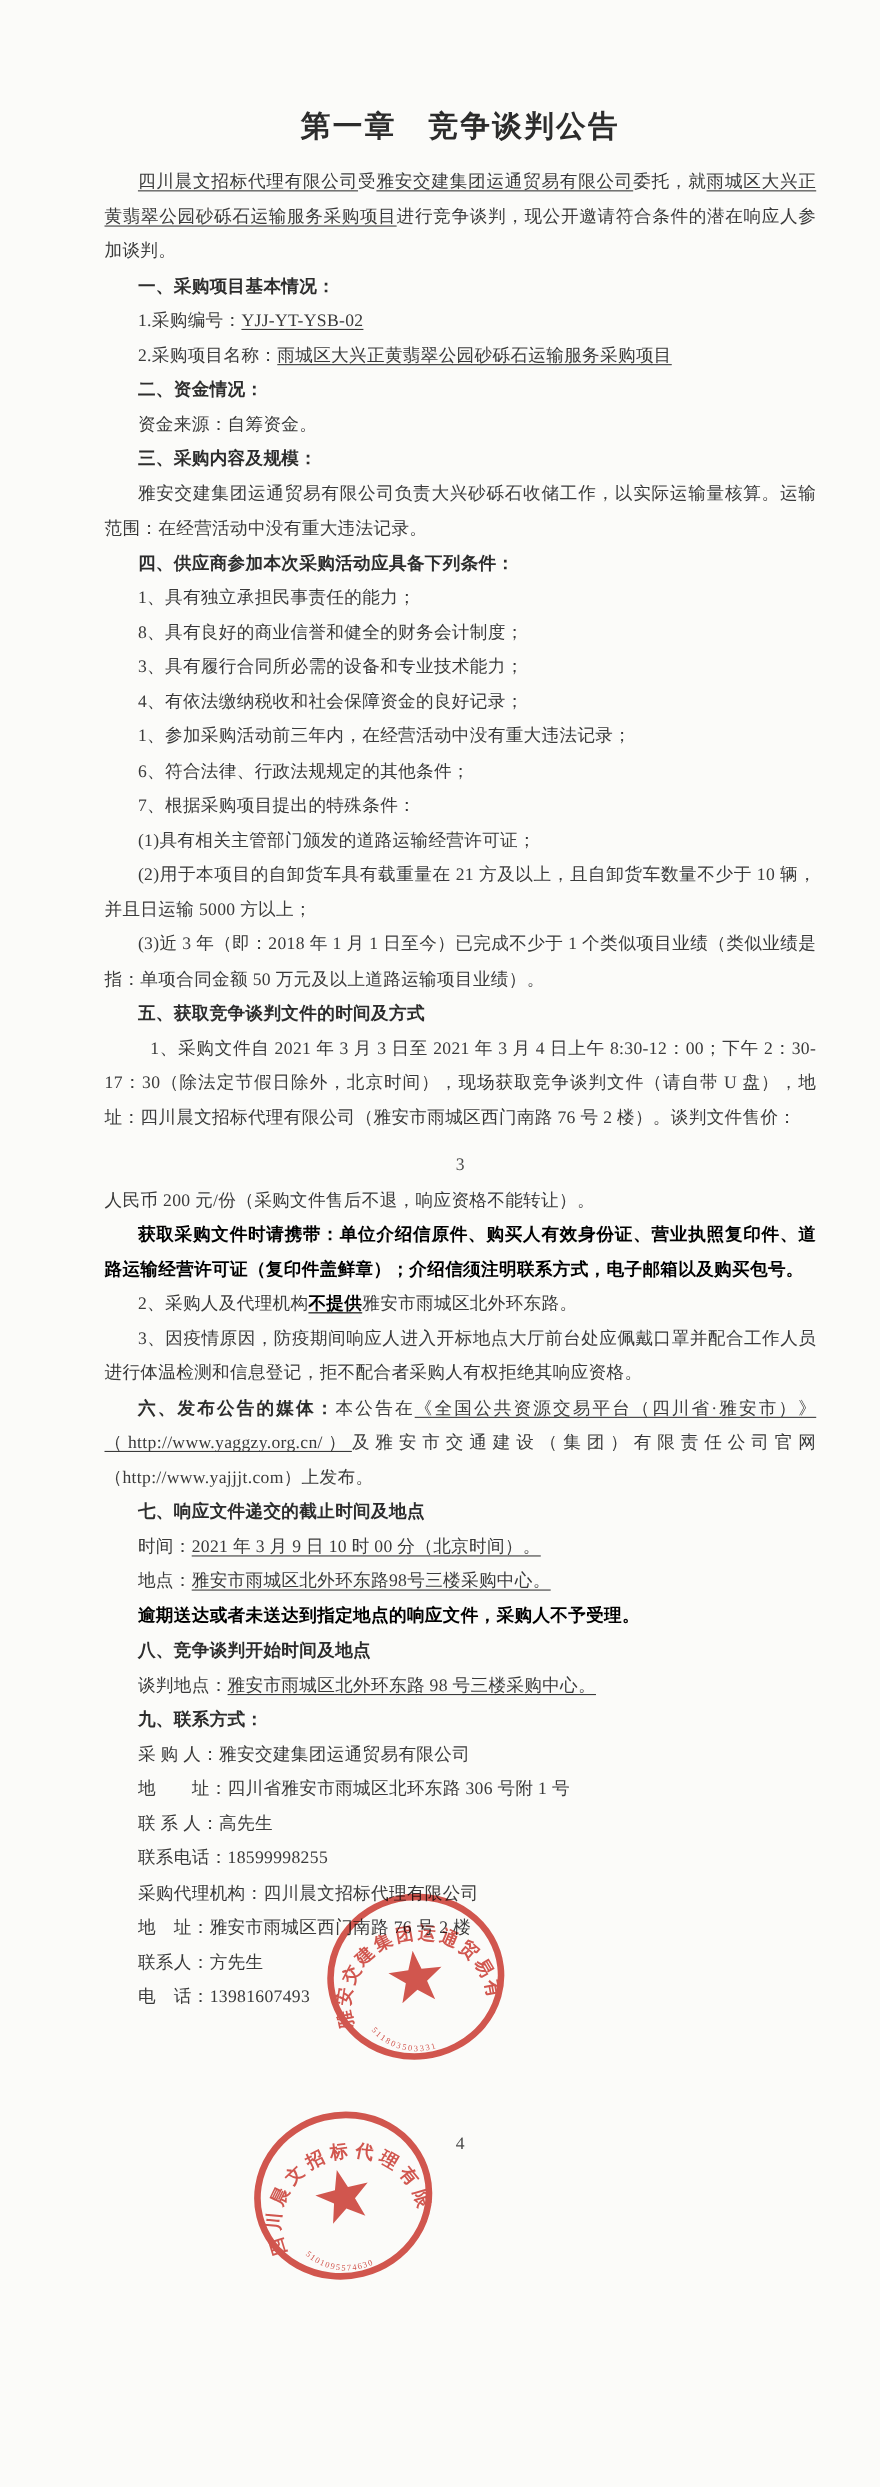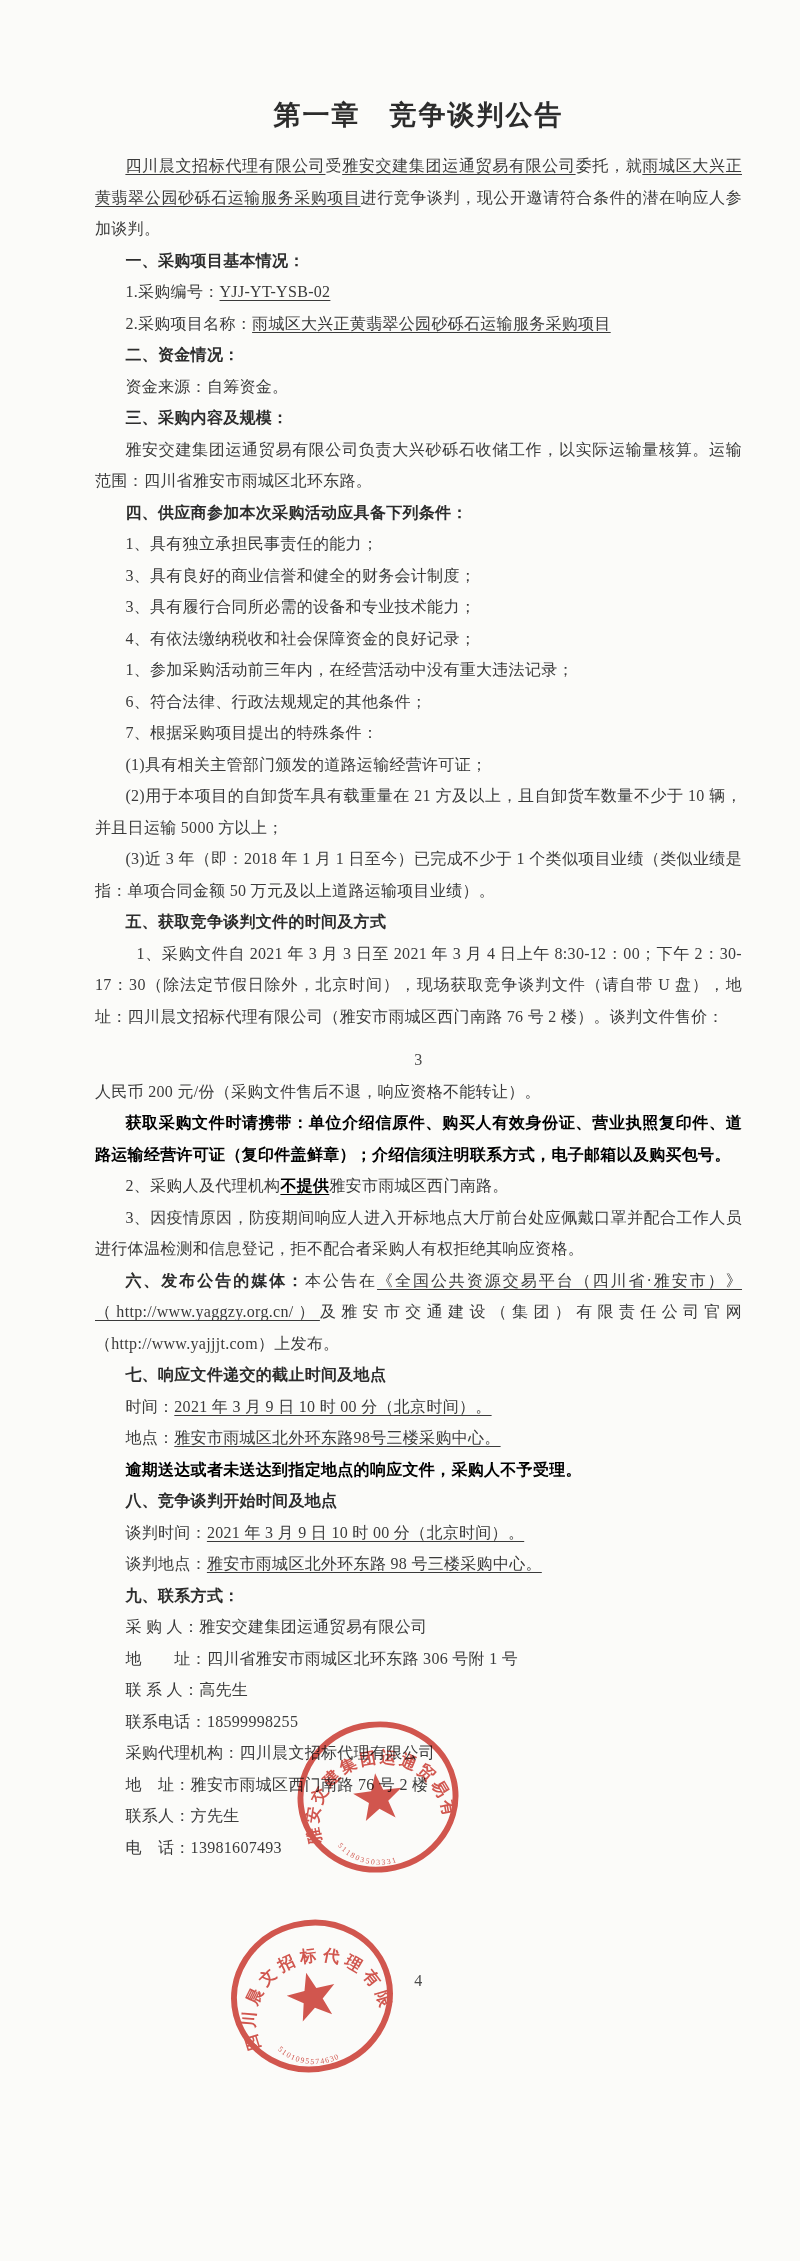--- a/index.html
+++ b/index.html
@@ -58,53 +58,52 @@
   <p class="para ind"><span class="u">四川晨文招标代理有限公司</span><span>受</span><span class="u">雅安交建集团运通贸易有限公司</span><span>委托，就</span><span class="u">雨城区大兴正黄翡翠公园砂砾石运输服务采购项目</span><span>进行竞争谈判，现公开邀请符合条件的潜在响应人参加谈判。</span></p>
 
   <p class="para ind head">一、采购项目基本情况：</p>
   <p class="para ind"><span>1.采购编号：</span><span class="u">YJJ-YT-YSB-02</span></p>
   <p class="para ind"><span>2.采购项目名称：</span><span class="u">雨城区大兴正黄翡翠公园砂砾石运输服务采购项目</span></p>
 
   <p class="para ind head">二、资金情况：</p>
   <p class="para ind">资金来源：自筹资金。</p>
 
   <p class="para ind head">三、采购内容及规模：</p>
-  <p class="para ind">雅安交建集团运通贸易有限公司负责大兴砂砾石收储工作，以实际运输量核算。运输范围：四川省雅安市雨城区北环东路。</p>
+  <p class="para ind">雅安交建集团运通贸易有限公司负责大兴砂砾石收储工作，以实际运输量核算。运输范围：在经营活动中没有重大违法记录。</p>
 
   <p class="para ind head">四、供应商参加本次采购活动应具备下列条件：</p>
   <p class="para ind">1、具有独立承担民事责任的能力；</p>
-  <p class="para ind">3、具有良好的商业信誉和健全的财务会计制度；</p>
+  <p class="para ind">8、具有良好的商业信誉和健全的财务会计制度；</p>
   <p class="para ind">3、具有履行合同所必需的设备和专业技术能力；</p>
   <p class="para ind">4、有依法缴纳税收和社会保障资金的良好记录；</p>
   <p class="para ind">1、参加采购活动前三年内，在经营活动中没有重大违法记录；</p>
   <p class="para ind">6、符合法律、行政法规规定的其他条件；</p>
   <p class="para ind">7、根据采购项目提出的特殊条件：</p>
   <p class="para ind">(1)具有相关主管部门颁发的道路运输经营许可证；</p>
   <p class="para ind">(2)用于本项目的自卸货车具有载重量在 21 方及以上，且自卸货车数量不少于 10 辆，并且日运输 5000 方以上；</p>
   <p class="para ind">(3)近 3 年（即：2018 年 1 月 1 日至今）已完成不少于 1 个类似项目业绩（类似业绩是指：单项合同金额 50 万元及以上道路运输项目业绩）。</p>
 
   <p class="para ind head">五、获取竞争谈判文件的时间及方式</p>
   <p class="para ind25">1、采购文件自 2021 年 3 月 3 日至 2021 年 3 月 4 日上午 8:30-12：00；下午 2：30-17：30（除法定节假日除外，北京时间），现场获取竞争谈判文件（请自带 U 盘），地址：四川晨文招标代理有限公司（雅安市雨城区西门南路 76 号 2 楼）。谈判文件售价：</p>
 
   <div class="pageno">3</div>
 
   <p class="para page2-start">人民币 200 元/份（采购文件售后不退，响应资格不能转让）。</p>
   <p class="para ind b">获取采购文件时请携带：单位介绍信原件、购买人有效身份证、营业执照复印件、道路运输经营许可证（复印件盖鲜章）；介绍信须注明联系方式，电子邮箱以及购买包号。</p>
-  <p class="para ind"><span>2、采购人及代理机构</span><span class="u b">不提供</span><span>雅安市雨城区西门南路。</span></p>
+  <p class="para ind"><span>2、采购人及代理机构</span><span class="u b">不提供</span><span>雅安市雨城区北外环东路。</span></p>
   <p class="para ind">3、因疫情原因，防疫期间响应人进入开标地点大厅前台处应佩戴口罩并配合工作人员进行体温检测和信息登记，拒不配合者采购人有权拒绝其响应资格。</p>
 
   <p class="para ind"><span class="head">六、发布公告的媒体：</span><span>本公告在</span><span class="u">《全国公共资源交易平台（四川省·雅安市）》</span><span class="u">（http://www.yaggzy.org.cn/）</span><span>及雅安市交通建设（集团）有限责任公司官网</span><span>（http://www.yajjjt.com）上发布。</span></p>
 
   <p class="para ind head">七、响应文件递交的截止时间及地点</p>
   <p class="para ind"><span>时间：</span><span class="u">2021 年 3 月 9 日 10 时 00 分（北京时间）。</span></p>
   <p class="para ind"><span>地点：</span><span class="u">雅安市雨城区北外环东路98号三楼采购中心。</span></p>
   <p class="para ind b">逾期送达或者未送达到指定地点的响应文件，采购人不予受理。</p>
 
   <p class="para ind head">八、竞争谈判开始时间及地点</p>
-  <p class="para ind"><span>谈判时间：</span><span class="u">2021 年 3 月 9 日 10 时 00 分（北京时间）。</span></p>
   <p class="para ind"><span>谈判地点：</span><span class="u">雅安市雨城区北外环东路 98 号三楼采购中心。</span></p>
 
   <p class="para ind head">九、联系方式：</p>
   <p class="para ind"><span>采 购 人：</span><span>雅安交建集团运通贸易有限公司</span></p>
   <p class="para ind"><span>地　　址：</span><span>四川省雅安市雨城区北环东路 306 号附 1 号</span></p>
   <p class="para ind"><span>联 系 人：</span><span>高先生</span></p>
   <p class="para ind"><span>联系电话：</span><span>18599998255</span></p>
 
   <p class="para ind agency-block"><span>采购代理机构：</span><span>四川晨文招标代理有限公司</span></p>
   <p class="para ind"><span>地　址：</span><span>雅安市雨城区西门南路 76 号 2 楼</span></p>

